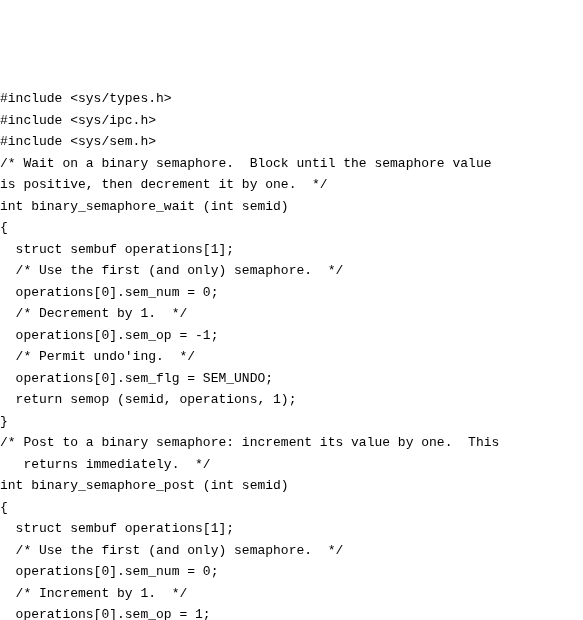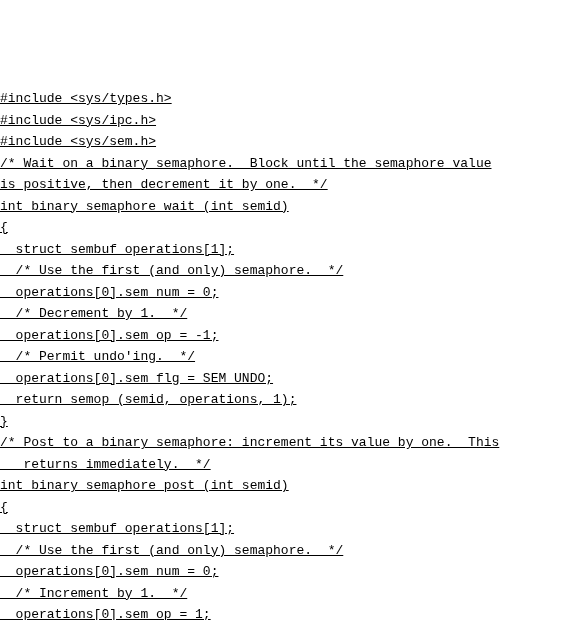--- a/index.html
+++ b/index.html
@@ -12,21 +12,20 @@
     font-family: "Courier New", Courier, monospace;
     font-size: 13px;
     line-height: 21.5px;
     color: #000000;
     padding: 2px 0;
     white-space: pre;
     overflow: hidden;
   }
   .code-line {
     display: block;
-    text-decoration: underline;
   }
 </style>
 </head>
 <body>
 
 
 
 <div><span class="code-line">#include &lt;sys/types.h&gt;</span><span class="code-line">#include &lt;sys/ipc.h&gt;</span><span class="code-line">#include &lt;sys/sem.h&gt;</span><span class="code-line">/* Wait on a binary semaphore.  Block until the semaphore value</span><span class="code-line">is positive, then decrement it by one.  */</span><span class="code-line">int binary_semaphore_wait (int semid)</span><span class="code-line">{</span><span class="code-line">  struct sembuf operations[1];</span><span class="code-line">  /* Use the first (and only) semaphore.  */</span><span class="code-line">  operations[0].sem_num = 0;</span><span class="code-line">  /* Decrement by 1.  */</span><span class="code-line">  operations[0].sem_op = -1;</span><span class="code-line">  /* Permit undo'ing.  */</span><span class="code-line">  operations[0].sem_flg = SEM_UNDO;</span><span class="code-line">  return semop (semid, operations, 1);</span><span class="code-line">}</span><span class="code-line">/* Post to a binary semaphore: increment its value by one.  This</span><span class="code-line">   returns immediately.  */</span><span class="code-line">int binary_semaphore_post (int semid)</span><span class="code-line">{</span><span class="code-line">  struct sembuf operations[1];</span><span class="code-line">  /* Use the first (and only) semaphore.  */</span><span class="code-line">  operations[0].sem_num = 0;</span><span class="code-line">  /* Increment by 1.  */</span><span class="code-line">  operations[0].sem_op = 1;</span></div>
 
 

